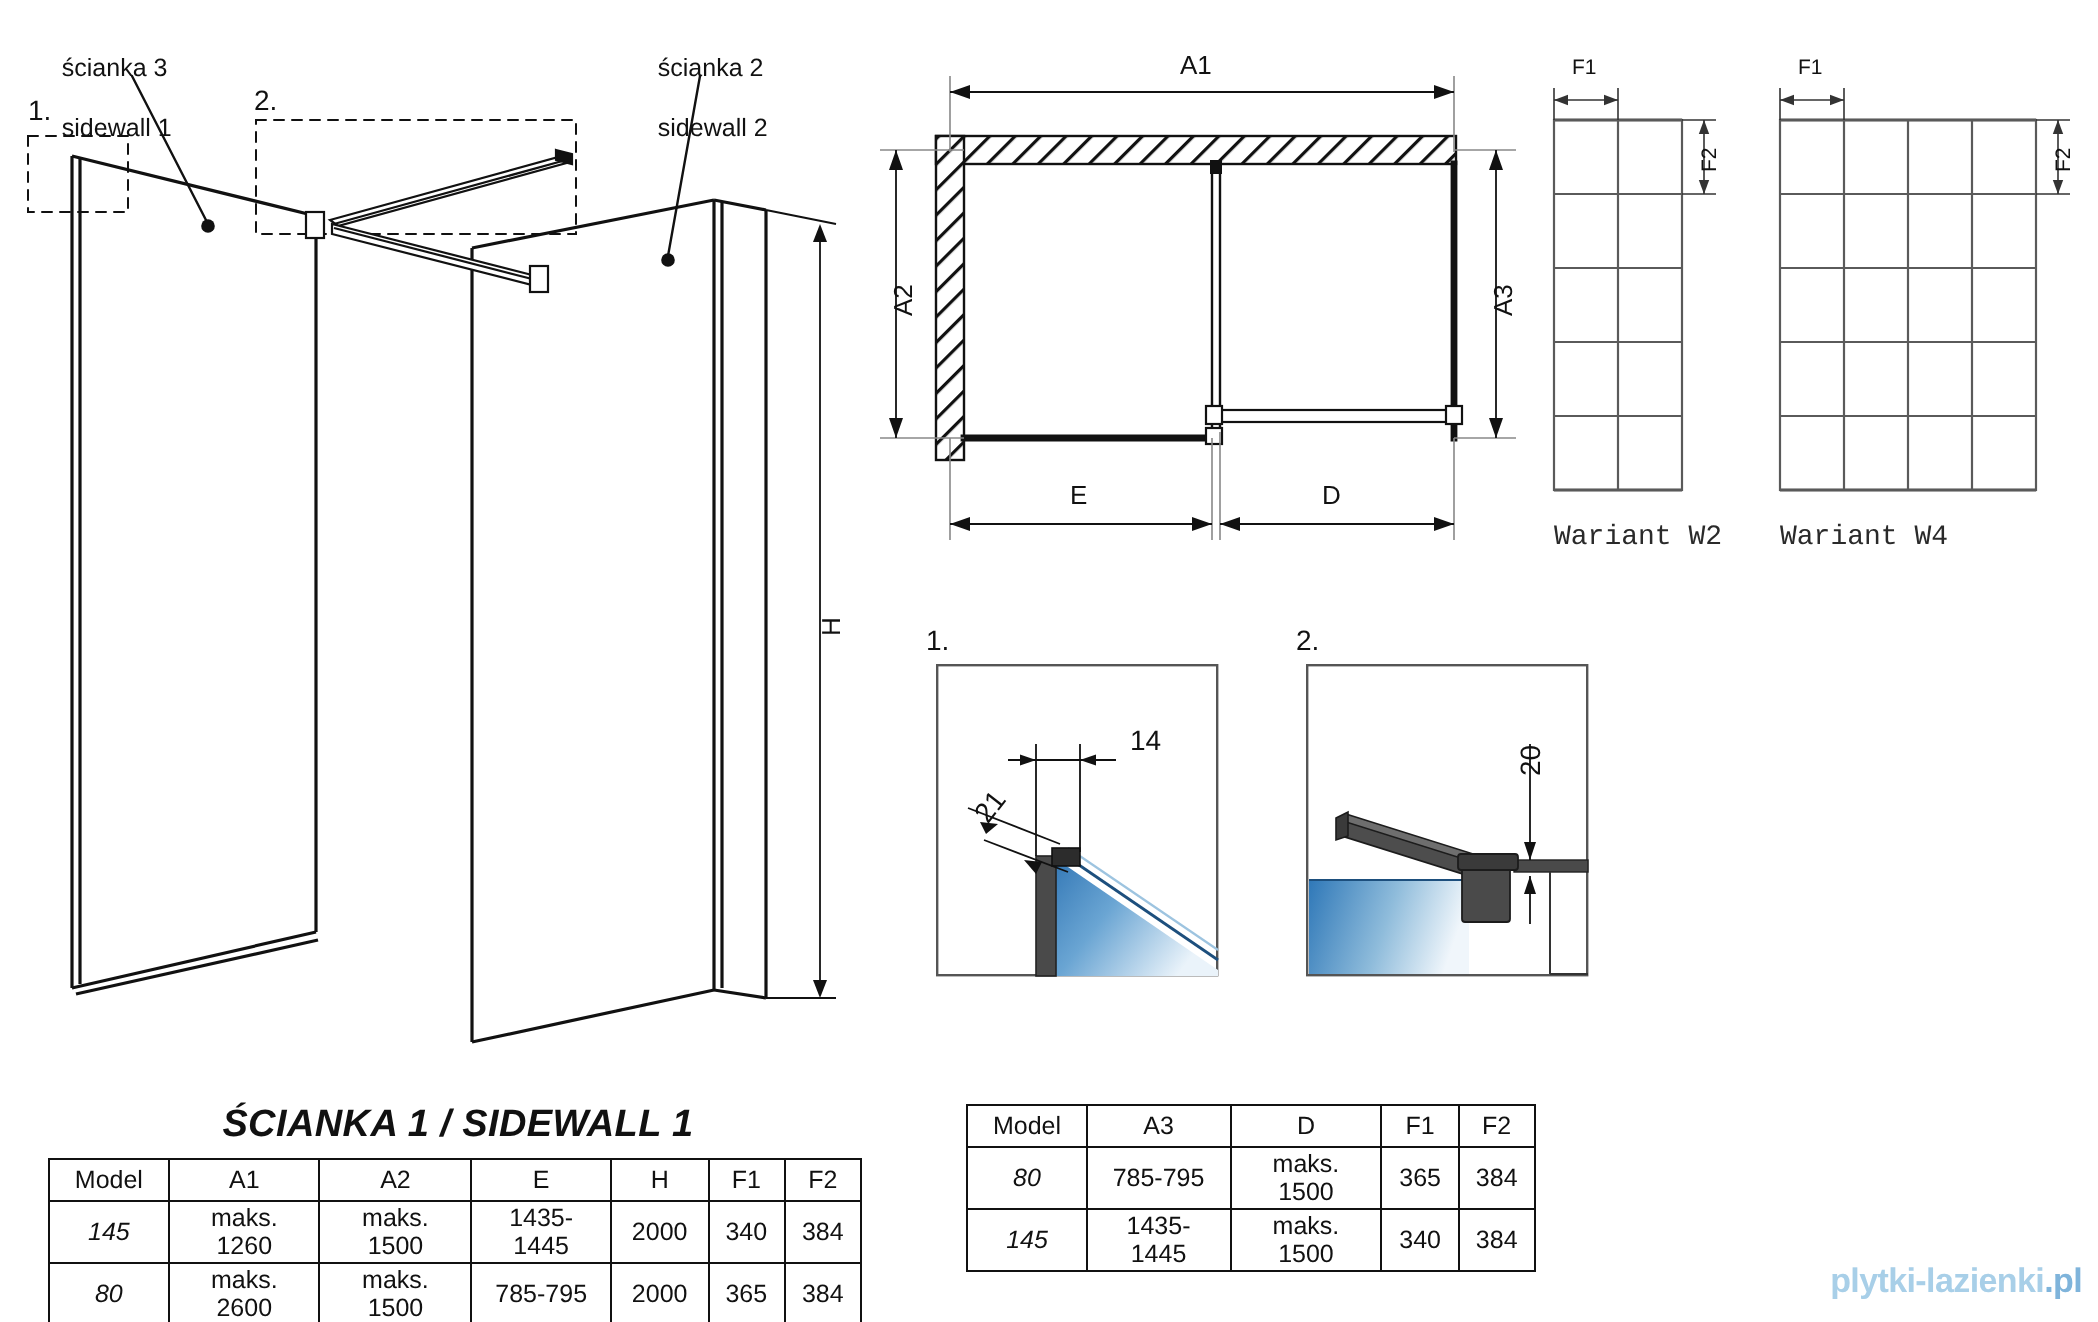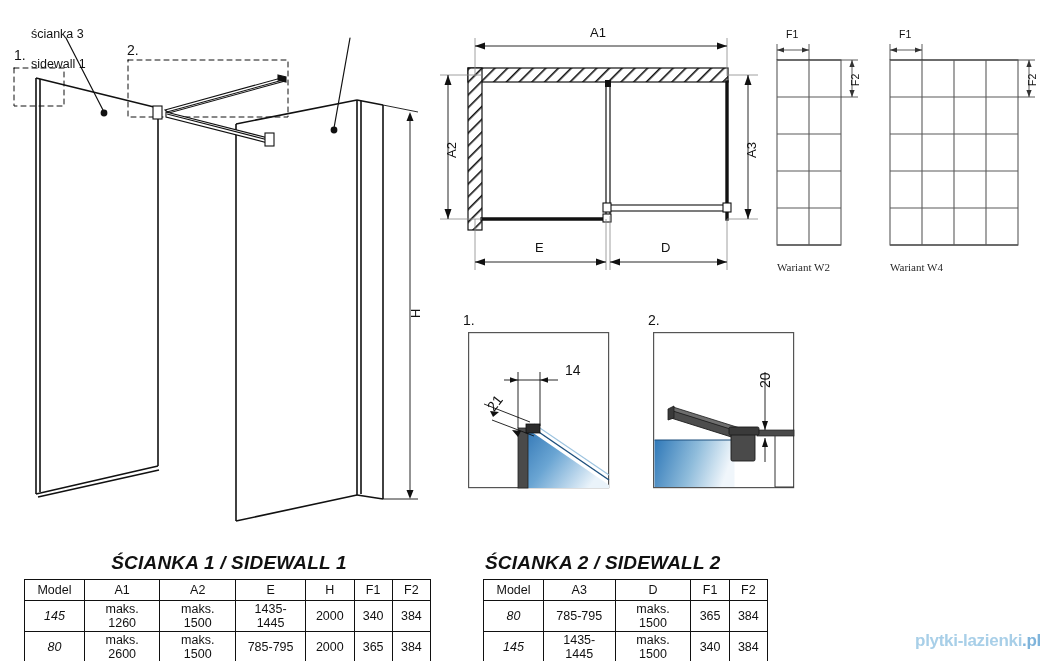--- a/index.html
+++ b/index.html
@@ -18,21 +18,21 @@
   }
   .dim{
     position:absolute;font-size:13px;font-family:"Liberation Sans",sans-serif;
     color:#111;white-space:nowrap;
   }
   .dim-v{transform-origin:0 0;}
   .callout-num{
     position:absolute;font-size:14px;font-family:"Liberation Sans",sans-serif;color:#111;
   }
   .variant-cap{
-    position:absolute;font-size:11px;font-family:Liberation Serif, serif;
+    position:absolute;font-size:14px;font-family:Liberation Mono, monospace;
     color:#2a2a2a;white-space:nowrap;
   }
 
   
   .tblwrap{position:absolute;}
   .tbl-title{
     font-family:Liberation Sans, sans-serif;
     font-style:italic;font-weight:bold;font-size:19px;
     text-align:center;margin-bottom:5px;color:#111;letter-spacing:.2px;
   }
@@ -120,20 +120,24 @@
       <path d="M383 499 L418 499"></path>
       <path d="M410 116 L410 495"></path>
       <path d="M410 112 l-3.5 9 l7 0 z" fill="#111" stroke="none"></path>
       <path d="M410 499 l-3.5 -9 l7 0 z" fill="#111" stroke="none"></path>
     </g>
   </svg>
 
   <div class="lbl" style="left:17px;top:12px;">
     <span>ścianka 3</span><br>
     <span>sidewall 1</span>
+  </div>
+  <div class="lbl" style="left:315px;top:12px;">
+    <span>ścianka 2</span><br>
+    <span>sidewall 2</span>
   </div>
   <div class="callout-num" style="left:14px;top:47px;">1.</div>
   <div class="callout-num" style="left:127px;top:42px;">2.</div>
   <div class="dim dim-v" style="left:408px;top:318px;transform:rotate(-90deg);">H</div>
 </div>
 
 <div class="abs" style="left:440px;top:20px;width:320px;height:270px;">
   <svg width="320" height="270" viewBox="0 0 320 270">
     <defs>
       <pattern id="hatch45" width="9" height="9" patternUnits="userSpaceOnUse" patternTransform="rotate(45)">
@@ -392,21 +396,20 @@
         <td>785-795</td>
         <td>2000</td>
         <td>365</td>
         <td>384</td>
       </tr>
     </tbody>
   </table>
 </div>
 
 <div class="tblwrap" style="left:483px;top:552px;width:290px;">
-  <div class="tbl-title" style="text-align:left;padding-left:2px;">ŚCIANKA 2 / SIDEWALL 2</div>
   <table class="spec" style="width:285px;">
     <thead>
       <tr>
         <th style="width:58px;">Model</th>
         <th style="width:81px;">A3</th>
         <th style="width:88px;">D</th>
         <th style="width:29px;">F1</th>
         <th style="width:29px;">F2</th>
       </tr>
     </thead>

